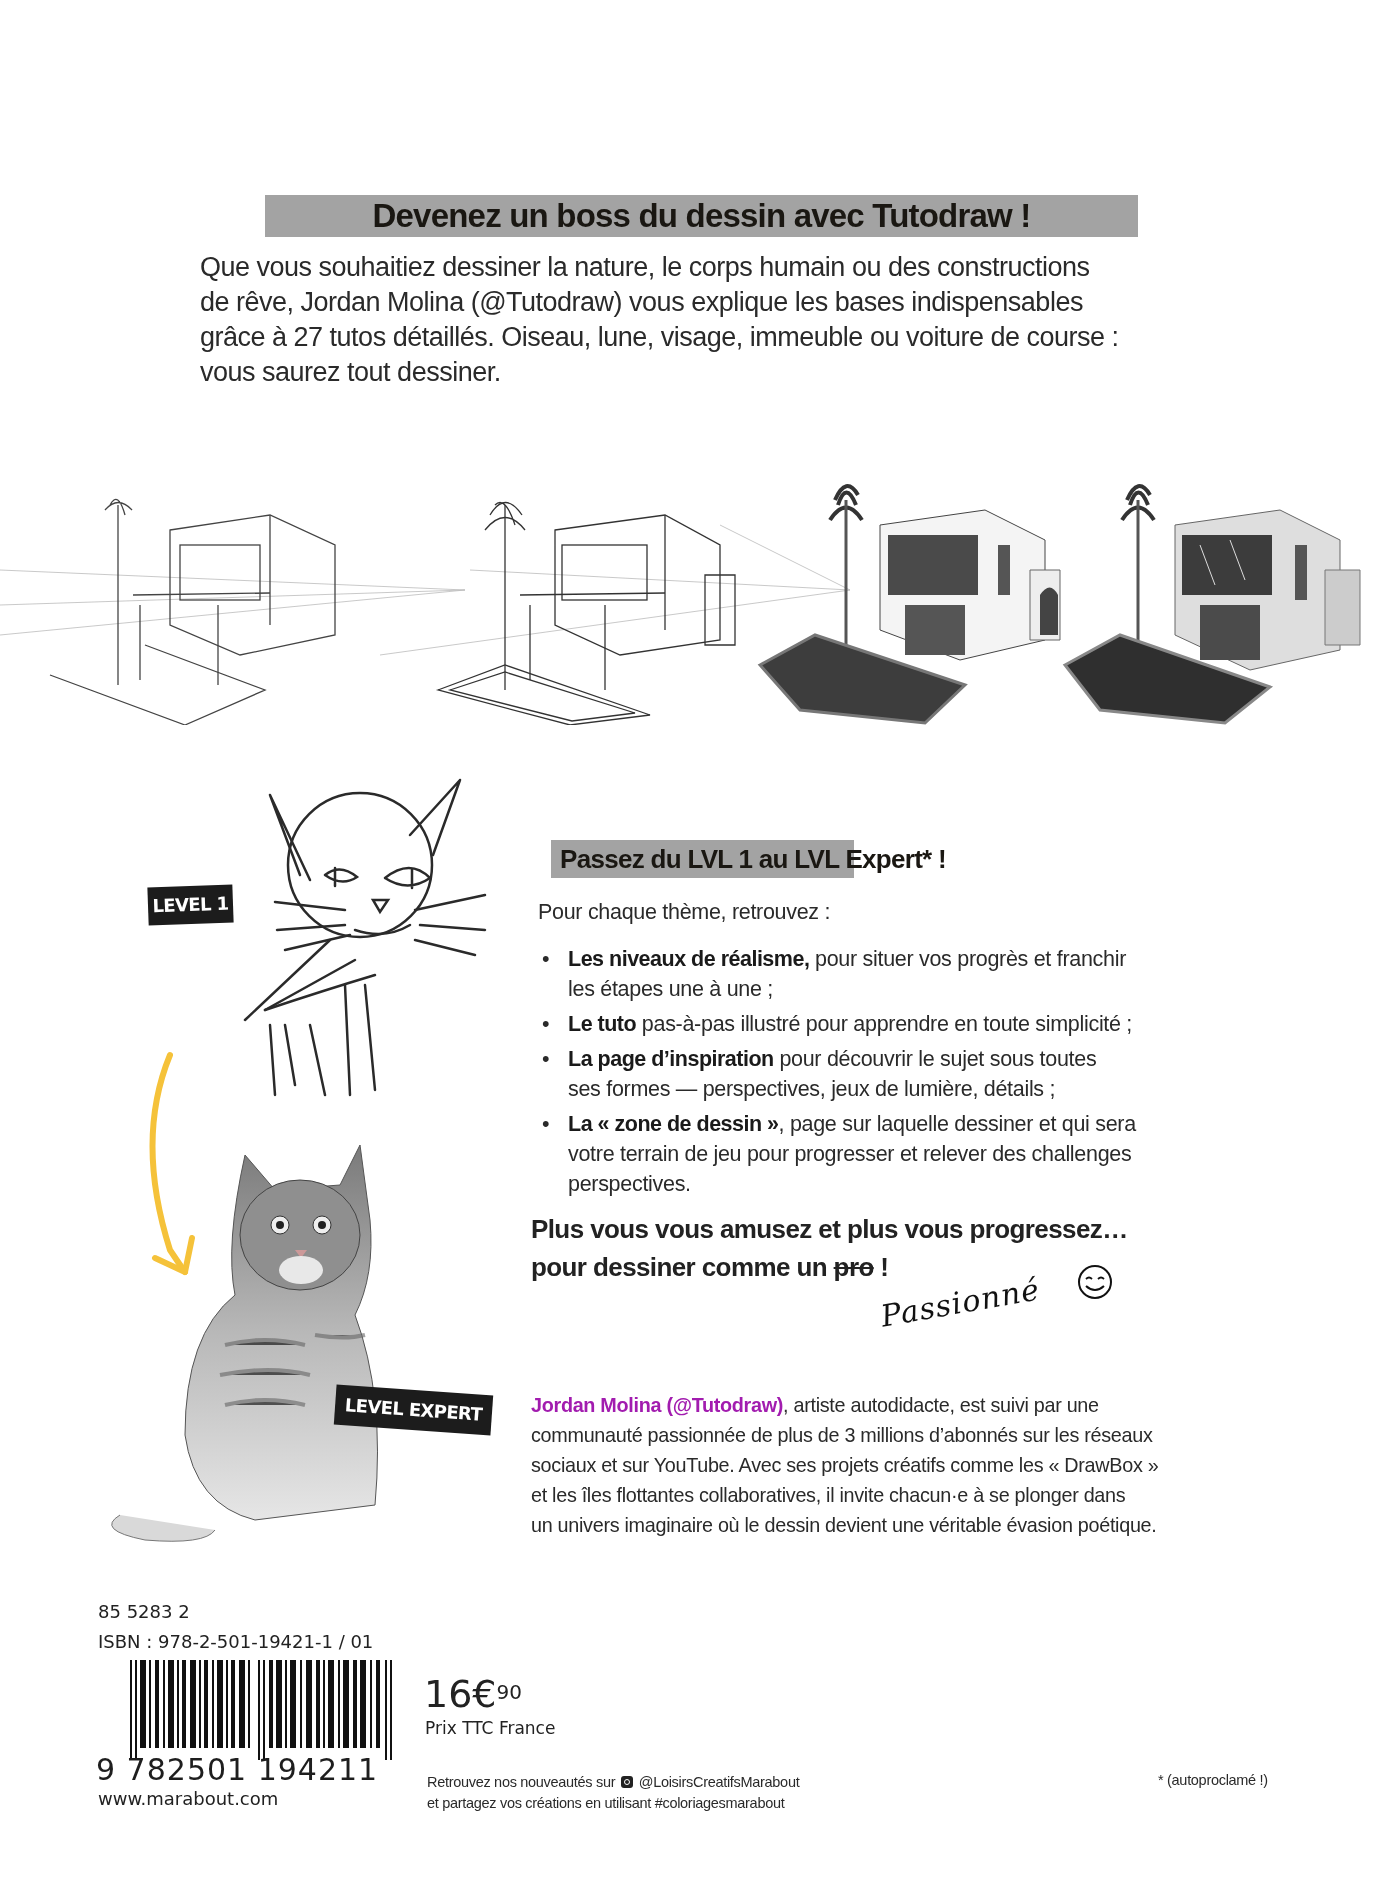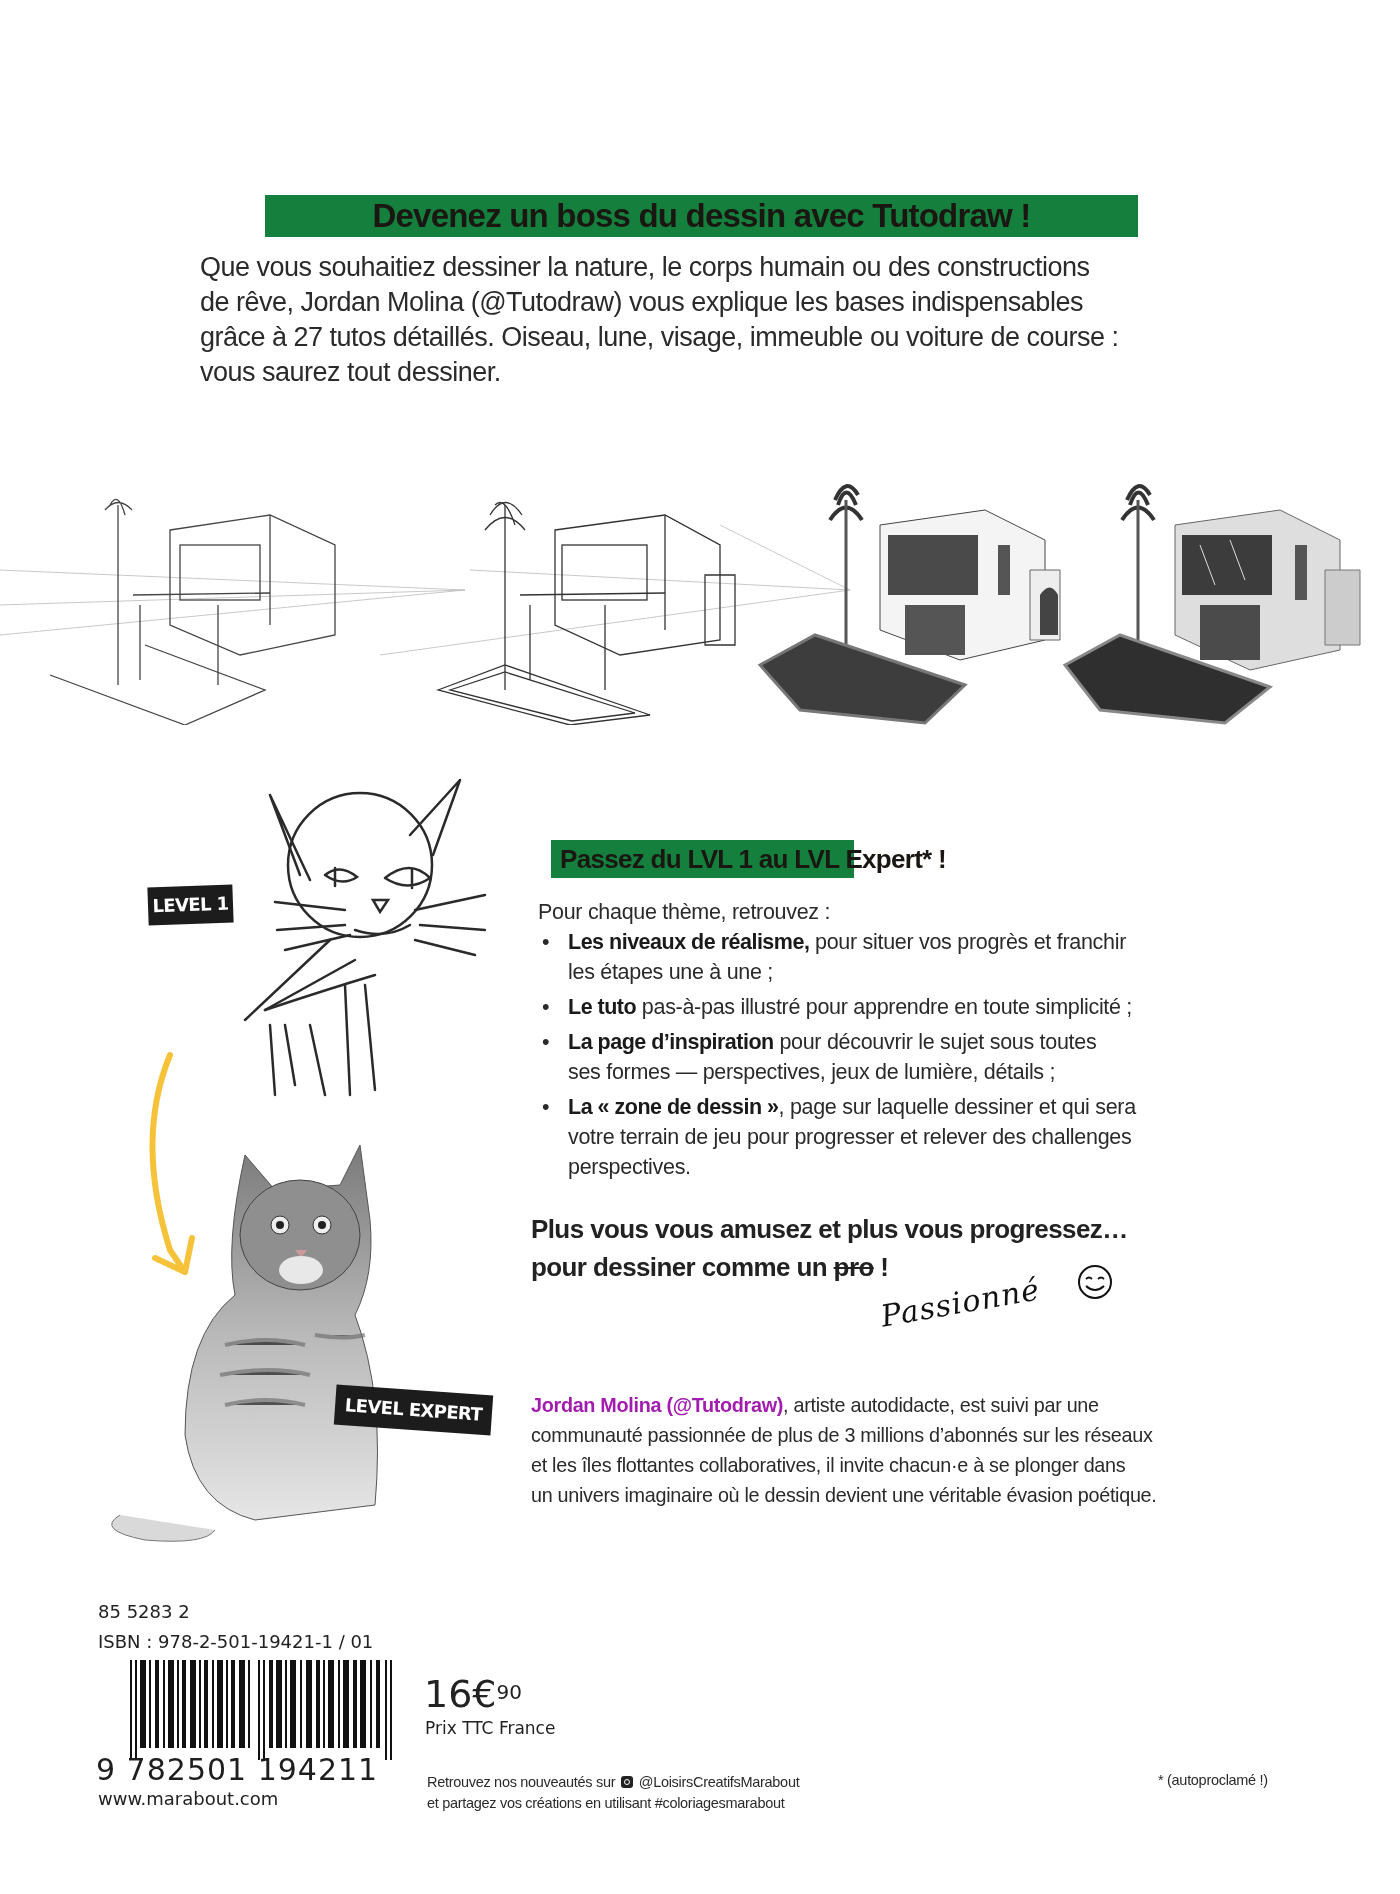--- a/index.html
+++ b/index.html
@@ -1,39 +1,39 @@
 <!DOCTYPE html>
 <html><head>
 <meta charset="utf-8">
 <style>
   html, body { margin:0; padding:0; background:#ffffff; }
   body { width:1400px; height:1894px; position:relative; overflow:hidden;
          font-family:"Liberation Sans", sans-serif; color:#1e1e1e; }
   .abs { position:absolute; }
-  .hl { background:#15803d; }
+  .hl { background:#a3a3a3; }
   #main-heading { left:265px; top:195px; width:873px; height:42px;
     font-family:"Liberation Sans", sans-serif; font-weight:bold; font-size:33px;
     line-height:42px; text-align:center; letter-spacing:-0.8px; color:#1a1712; }
   #intro { left:200px; top:250px; width:1000px; text-align:left;
     font-size:27px; line-height:35px; letter-spacing:-0.5px; color:#2a2a2a; }
   #intro div { white-space:nowrap; }
   #houses { left:0; top:475px; width:1400px; height:250px; }
   #cat1 { left:185px; top:760px; width:320px; height:340px; }
   #cat2 { left:85px; top:1135px; width:330px; height:420px; }
   #arrow { left:140px; top:1050px; width:80px; height:230px; }
   .level-tag { background:#1c1c1c; color:#fff; font-family:"DejaVu Sans", sans-serif;
     font-weight:bold; text-align:center; letter-spacing:-0.6px; }
   #level1 { left:148px; top:886px; width:85px; height:38px; line-height:38px; font-size:18px;
     transform:rotate(-2deg); }
   #levelx { left:335px; top:1390px; width:157px; height:40px; line-height:40px; font-size:18px;
     transform:rotate(4deg); }
   #sub-heading { left:531px; top:840px; width:303px; height:38px; line-height:38px;
     font-weight:bold; font-size:26px; letter-spacing:-0.7px; padding-left:9px; box-sizing:border-box; color:#1a1712; white-space:nowrap;margin-left:20px; }
   #features { left:538px; top:897px; width:780px; font-size:21.5px; line-height:30px; letter-spacing:-0.3px; color:#2a2a2a; }
-  #features .intro-line { margin-bottom:0; }
+  #features .intro-line { margin-bottom:17px; }
   #features ul { list-style:none; margin:0; padding:0; }
   #features li { position:relative; padding-left:30px; margin-bottom:5px; }
   #features li .bullet { position:absolute; left:4px; top:0; }
   #features b { color:#1a1a1a; letter-spacing:-0.5px; }
   #tagline { left:531px; top:1210px; width:800px; font-weight:bold; font-size:26px;
     line-height:38px; letter-spacing:-0.6px; color:#222; white-space:nowrap; }
   #tagline .strike { text-decoration:line-through; text-decoration-thickness:2px; }
   #handwriting { left:880px; top:1285px; font-family:"DejaVu Serif", serif; font-style:italic;
     font-size:30px; transform:rotate(-10deg); color:#111; letter-spacing:1px; }
   #smiley { left:1075px; top:1262px; width:40px; height:40px; }
@@ -217,20 +217,21 @@
 <div id="handwriting" class="abs">Passionné</div>
 <svg id="smiley" class="abs" viewBox="0 0 40 40">
   <circle cx="20" cy="20" r="16" fill="none" stroke="#111" stroke-width="2"></circle>
   <path d="M11 17 q3 -3 6 0 M23 17 q3 -3 6 0" stroke="#111" stroke-width="1.8" fill="none"></path>
   <path d="M11 24 q9 8 18 0" stroke="#111" stroke-width="2" fill="none"></path>
 </svg>
 
 <div id="bio" class="abs">
   <div><b>Jordan Molina (@Tutodraw)</b><span>, artiste autodidacte, est suivi par une</span></div>
   <div>communauté passionnée de plus de 3 millions d’abonnés sur les réseaux</div>
+  <div>sociaux et sur YouTube. Avec ses projets créatifs comme les « DrawBox »</div>
   <div>et les îles flottantes collaboratives, il invite chacun·e à se plonger dans</div>
   <div>un univers imaginaire où le dessin devient une véritable évasion poétique.</div>
 </div>
 
 <div id="code-line" class="abs small">85 5283 2</div>
 <div id="isbn-line" class="abs small">ISBN : 978-2-501-19421-1 / 01</div>
 
 <svg id="barcode" class="abs" viewBox="0 0 265 100" preserveAspectRatio="none">
   <g fill="#111">
     <rect x="0" y="0" width="2" height="100"></rect>

